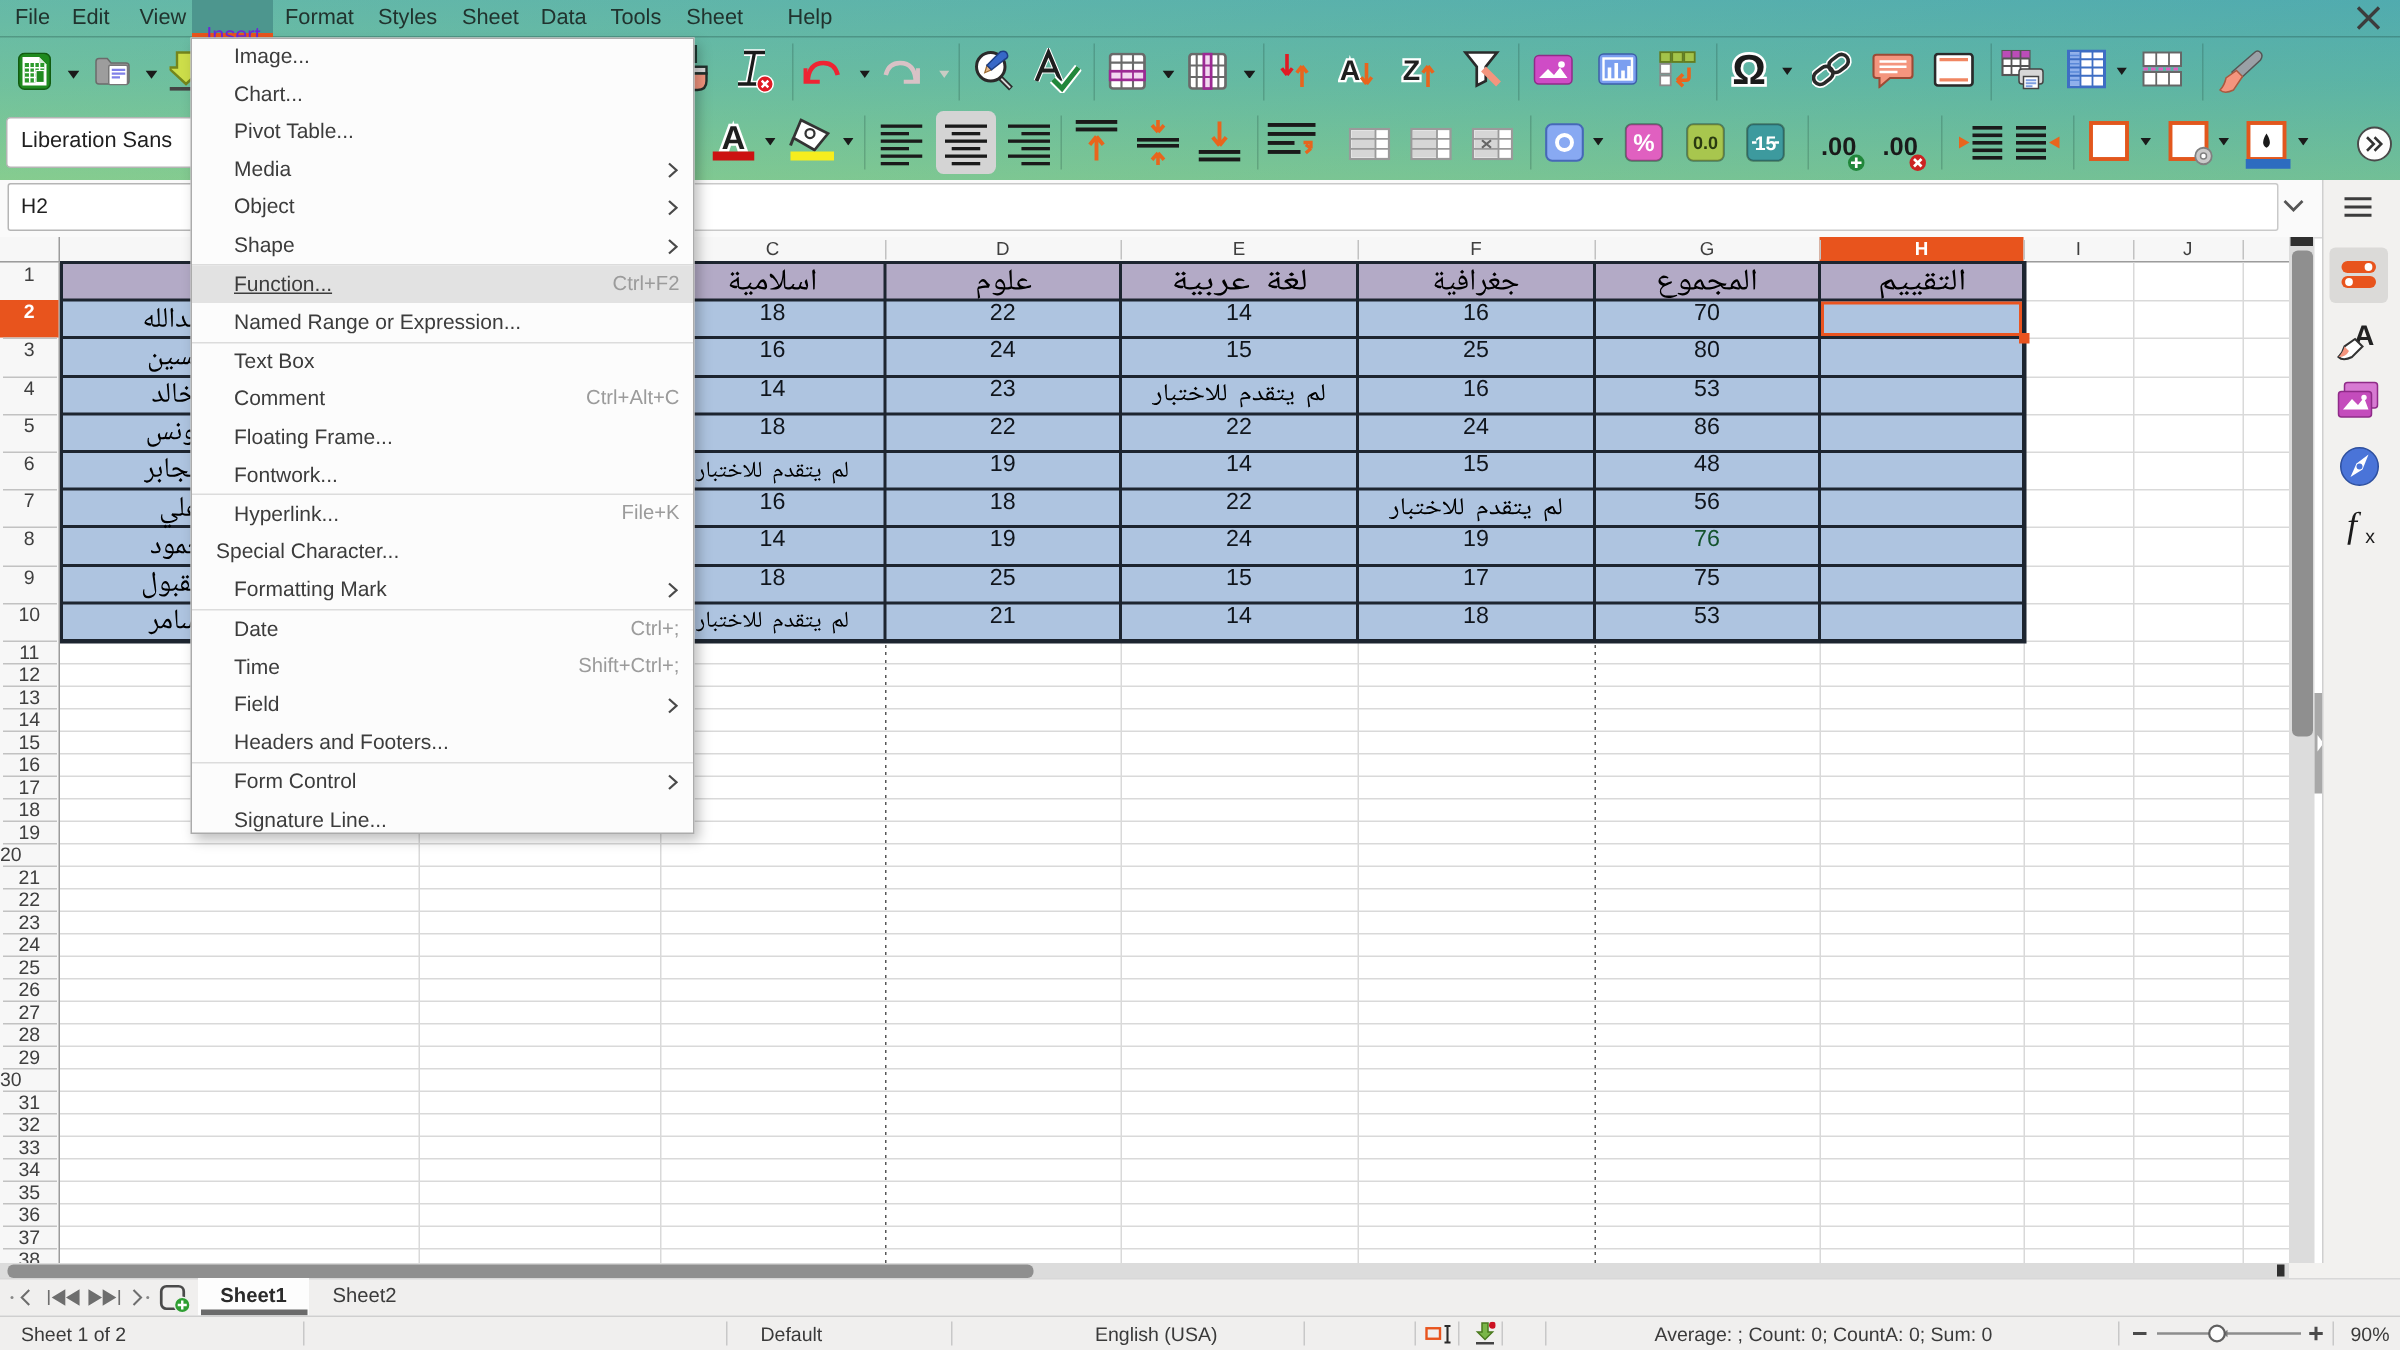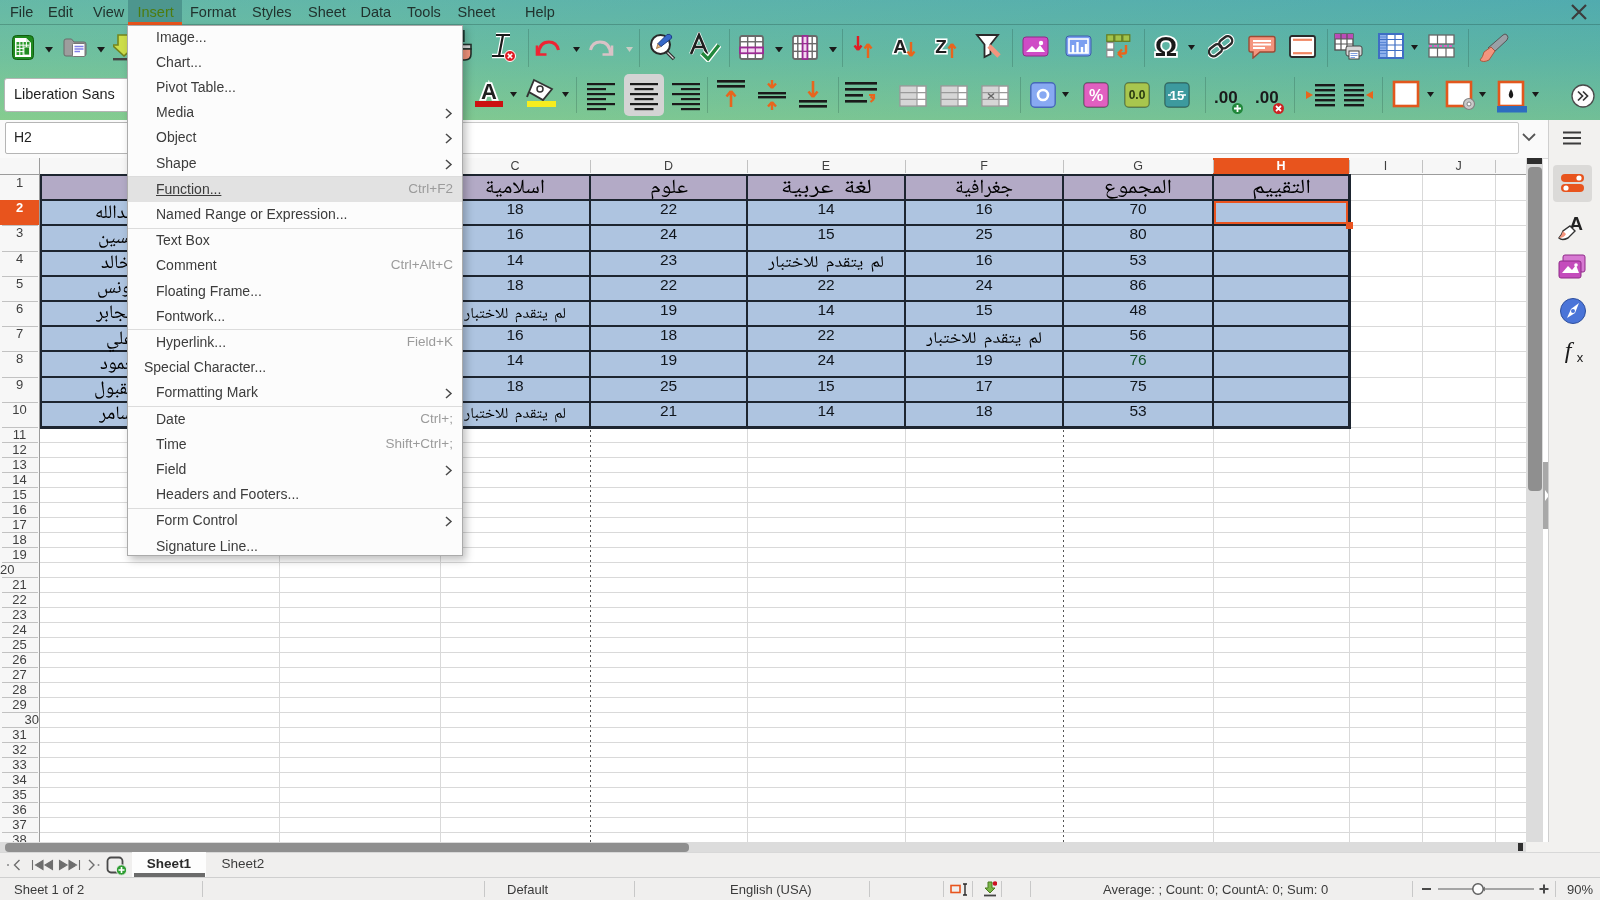--- a/index.html
+++ b/index.html
@@ -5,21 +5,21 @@
 #root{position:absolute;left:0;top:0;width:1444px;height:900px}
 </style></head><body>
 <div id="root">
 <div style="position:absolute;left:0;top:0;width:1600px;height:120px;background:linear-gradient(90deg,rgba(140,205,140,.22),rgba(40,140,175,.20)),linear-gradient(180deg,#5bb3af 0%,#68bda3 45%,#84cc90 100%)"></div>
 <div style="position:absolute;left:0;top:24px;width:1600px;height:1px;background:rgba(20,60,55,.28)"></div>
 <div style="position:absolute;left:128px;top:0px;width:54px;height:25px;background:#4d968e;"></div>
 <div style="position:absolute;left:128px;top:22px;width:54px;height:3px;background:#e8541d;"></div>
 <div style="position:absolute;left:10px;top:4px;line-height:17px;font:normal 14.5px 'Liberation Sans', sans-serif;color:#21332e;white-space:nowrap;">File</div>
 <div style="position:absolute;left:48px;top:4px;line-height:17px;font:normal 14.5px 'Liberation Sans', sans-serif;color:#21332e;white-space:nowrap;">Edit</div>
 <div style="position:absolute;left:93px;top:4px;line-height:17px;font:normal 14.5px 'Liberation Sans', sans-serif;color:#21332e;white-space:nowrap;">View</div>
-<div style="position:absolute;left:137.5px;top:4px;line-height:17px;font:normal 14.5px 'Liberation Sans', sans-serif;color:#4d7c0f;white-space:nowrap;">Insert</div>
+<div style="position:absolute;left:137.5px;top:16px;line-height:17px;font:normal 14.5px 'Liberation Sans', sans-serif;color:#6d28d9;white-space:nowrap;">Insert</div>
 <div style="position:absolute;left:190px;top:4px;line-height:17px;font:normal 14.5px 'Liberation Sans', sans-serif;color:#21332e;white-space:nowrap;">Format</div>
 <div style="position:absolute;left:252px;top:4px;line-height:17px;font:normal 14.5px 'Liberation Sans', sans-serif;color:#21332e;white-space:nowrap;">Styles</div>
 <div style="position:absolute;left:308px;top:4px;line-height:17px;font:normal 14.5px 'Liberation Sans', sans-serif;color:#21332e;white-space:nowrap;">Sheet</div>
 <div style="position:absolute;left:360.5px;top:4px;line-height:17px;font:normal 14.5px 'Liberation Sans', sans-serif;color:#21332e;white-space:nowrap;">Data</div>
 <div style="position:absolute;left:407px;top:4px;line-height:17px;font:normal 14.5px 'Liberation Sans', sans-serif;color:#21332e;white-space:nowrap;">Tools</div>
 <div style="position:absolute;left:457.5px;top:4px;line-height:17px;font:normal 14.5px 'Liberation Sans', sans-serif;color:#21332e;white-space:nowrap;">Sheet</div>
 <div style="position:absolute;left:525px;top:4px;line-height:17px;font:normal 14.5px 'Liberation Sans', sans-serif;color:#21332e;white-space:nowrap;">Help</div>
 <svg style="position:absolute;left:1568px;top:3px" width="22" height="18" viewBox="0 0 22 18">
       <path d="M4 2 L18 16 M18 2 L4 16" stroke="#3c3c3c" stroke-width="2.2"></path>
     </svg>
@@ -463,21 +463,21 @@
 <div style="position:absolute;left:0px;top:637.0px;width:39px;line-height:15px;font:normal 13px 'Liberation Sans', sans-serif;color:#3f3f3f;white-space:nowrap;text-align:center;">25</div>
 <div style="position:absolute;left:2px;top:652.0px;width:36px;height:1px;background:#c2c2c2"></div>
 <div style="position:absolute;left:0px;top:652.0px;width:39px;line-height:15px;font:normal 13px 'Liberation Sans', sans-serif;color:#3f3f3f;white-space:nowrap;text-align:center;">26</div>
 <div style="position:absolute;left:2px;top:667.0px;width:36px;height:1px;background:#c2c2c2"></div>
 <div style="position:absolute;left:0px;top:667.0px;width:39px;line-height:15px;font:normal 13px 'Liberation Sans', sans-serif;color:#3f3f3f;white-space:nowrap;text-align:center;">27</div>
 <div style="position:absolute;left:2px;top:682.0px;width:36px;height:1px;background:#c2c2c2"></div>
 <div style="position:absolute;left:0px;top:682.0px;width:39px;line-height:15px;font:normal 13px 'Liberation Sans', sans-serif;color:#3f3f3f;white-space:nowrap;text-align:center;">28</div>
 <div style="position:absolute;left:2px;top:697.0px;width:36px;height:1px;background:#c2c2c2"></div>
 <div style="position:absolute;left:0px;top:697.0px;width:39px;line-height:15px;font:normal 13px 'Liberation Sans', sans-serif;color:#3f3f3f;white-space:nowrap;text-align:center;">29</div>
 <div style="position:absolute;left:2px;top:712.0px;width:36px;height:1px;background:#c2c2c2"></div>
-<div style="position:absolute;left:0px;top:712.0px;width:39px;line-height:15px;font:normal 13px 'Liberation Sans', sans-serif;color:#3f3f3f;white-space:nowrap;text-align:right;">30</div>
+<div style="position:absolute;left:0px;top:712.0px;width:39px;line-height:15px;font:normal 13px 'Liberation Sans', sans-serif;color:#3f3f3f;white-space:nowrap;text-align:left;">30</div>
 <div style="position:absolute;left:2px;top:727.0px;width:36px;height:1px;background:#c2c2c2"></div>
 <div style="position:absolute;left:0px;top:727.0px;width:39px;line-height:15px;font:normal 13px 'Liberation Sans', sans-serif;color:#3f3f3f;white-space:nowrap;text-align:center;">31</div>
 <div style="position:absolute;left:2px;top:742.0px;width:36px;height:1px;background:#c2c2c2"></div>
 <div style="position:absolute;left:0px;top:742.0px;width:39px;line-height:15px;font:normal 13px 'Liberation Sans', sans-serif;color:#3f3f3f;white-space:nowrap;text-align:center;">32</div>
 <div style="position:absolute;left:2px;top:757.0px;width:36px;height:1px;background:#c2c2c2"></div>
 <div style="position:absolute;left:0px;top:757.0px;width:39px;line-height:15px;font:normal 13px 'Liberation Sans', sans-serif;color:#3f3f3f;white-space:nowrap;text-align:center;">33</div>
 <div style="position:absolute;left:2px;top:772.0px;width:36px;height:1px;background:#c2c2c2"></div>
 <div style="position:absolute;left:0px;top:772.0px;width:39px;line-height:15px;font:normal 13px 'Liberation Sans', sans-serif;color:#3f3f3f;white-space:nowrap;text-align:center;">34</div>
 <div style="position:absolute;left:2px;top:787.0px;width:36px;height:1px;background:#c2c2c2"></div>
 <div style="position:absolute;left:0px;top:787.0px;width:39px;line-height:15px;font:normal 13px 'Liberation Sans', sans-serif;color:#3f3f3f;white-space:nowrap;text-align:center;">35</div>
@@ -868,21 +868,21 @@
 <div style="position:absolute;left:300px;top:180.7px;width:153px;line-height:18px;font:normal 13.5px 'Liberation Sans', sans-serif;color:#9b9b9b;white-space:nowrap;text-align:right;">Ctrl+F2</div>
 <div style="position:absolute;left:156px;top:205.89999999999998px;line-height:18px;font:normal 14px 'Liberation Sans', sans-serif;color:#3c3c3c;white-space:nowrap;">Named Range or Expression...</div>
 <div style="position:absolute;left:128px;top:227.6px;width:334px;height:1px;background:#dcdcdc"></div>
 <div style="position:absolute;left:156px;top:232.09999999999997px;line-height:18px;font:normal 14px 'Liberation Sans', sans-serif;color:#3c3c3c;white-space:nowrap;">Text Box</div>
 <div style="position:absolute;left:156px;top:257.29999999999995px;line-height:18px;font:normal 14px 'Liberation Sans', sans-serif;color:#3c3c3c;white-space:nowrap;">Comment</div>
 <div style="position:absolute;left:300px;top:257.29999999999995px;width:153px;line-height:18px;font:normal 13.5px 'Liberation Sans', sans-serif;color:#9b9b9b;white-space:nowrap;text-align:right;">Ctrl+Alt+C</div>
 <div style="position:absolute;left:156px;top:282.49999999999994px;line-height:18px;font:normal 14px 'Liberation Sans', sans-serif;color:#3c3c3c;white-space:nowrap;">Floating Frame...</div>
 <div style="position:absolute;left:156px;top:307.69999999999993px;line-height:18px;font:normal 14px 'Liberation Sans', sans-serif;color:#3c3c3c;white-space:nowrap;">Fontwork...</div>
 <div style="position:absolute;left:128px;top:329.4px;width:334px;height:1px;background:#dcdcdc"></div>
 <div style="position:absolute;left:156px;top:333.8999999999999px;line-height:18px;font:normal 14px 'Liberation Sans', sans-serif;color:#3c3c3c;white-space:nowrap;">Hyperlink...</div>
-<div style="position:absolute;left:300px;top:333.8999999999999px;width:153px;line-height:18px;font:normal 13.5px 'Liberation Sans', sans-serif;color:#9b9b9b;white-space:nowrap;text-align:right;">Field+K</div>
+<div style="position:absolute;left:300px;top:333.8999999999999px;width:153px;line-height:18px;font:normal 13.5px 'Liberation Sans', sans-serif;color:#9b9b9b;white-space:nowrap;text-align:right;">File+K</div>
 <div style="position:absolute;left:144px;top:359.0999999999999px;line-height:18px;font:normal 14px 'Liberation Sans', sans-serif;color:#3c3c3c;white-space:nowrap;">Special Character...</div>
 <div style="position:absolute;left:156px;top:384.2999999999999px;line-height:18px;font:normal 14px 'Liberation Sans', sans-serif;color:#3c3c3c;white-space:nowrap;text-align:center;">Formatting Mark</div>
 <svg style="position:absolute;left:444px;top:387.3px" width="9" height="13" viewBox="0 0 9 13">
       <path d="M2 2 L7 6.5 L2 11" fill="none" stroke="#4a4a4a" stroke-width="1.5"></path>
     </svg>
 <div style="position:absolute;left:128px;top:406.0px;width:334px;height:1px;background:#dcdcdc"></div>
 <div style="position:absolute;left:156px;top:410.4999999999999px;line-height:18px;font:normal 14px 'Liberation Sans', sans-serif;color:#3c3c3c;white-space:nowrap;">Date</div>
 <div style="position:absolute;left:300px;top:410.4999999999999px;width:153px;line-height:18px;font:normal 13.5px 'Liberation Sans', sans-serif;color:#9b9b9b;white-space:nowrap;text-align:right;">Ctrl+;</div>
 <div style="position:absolute;left:156px;top:435.6999999999999px;line-height:18px;font:normal 14px 'Liberation Sans', sans-serif;color:#3c3c3c;white-space:nowrap;">Time</div>
 <div style="position:absolute;left:300px;top:435.6999999999999px;width:153px;line-height:18px;font:normal 13.5px 'Liberation Sans', sans-serif;color:#9b9b9b;white-space:nowrap;text-align:right;">Shift+Ctrl+;</div>

